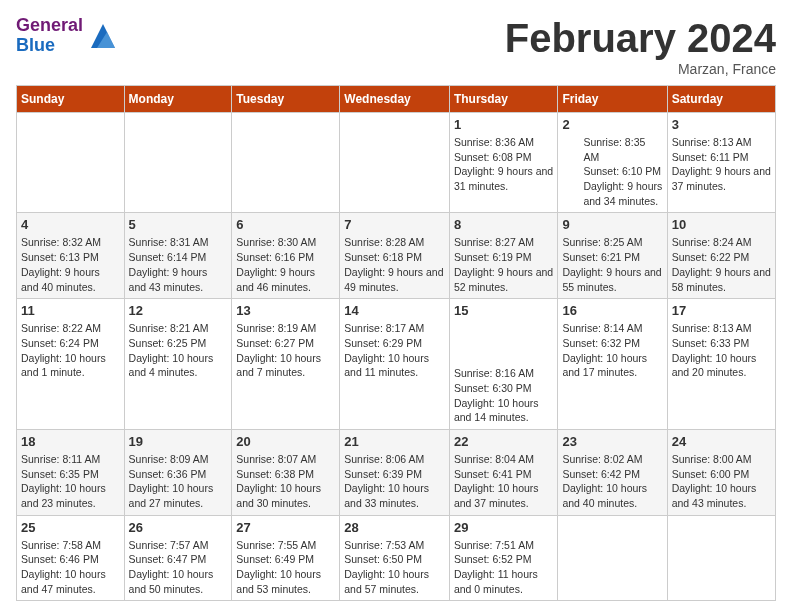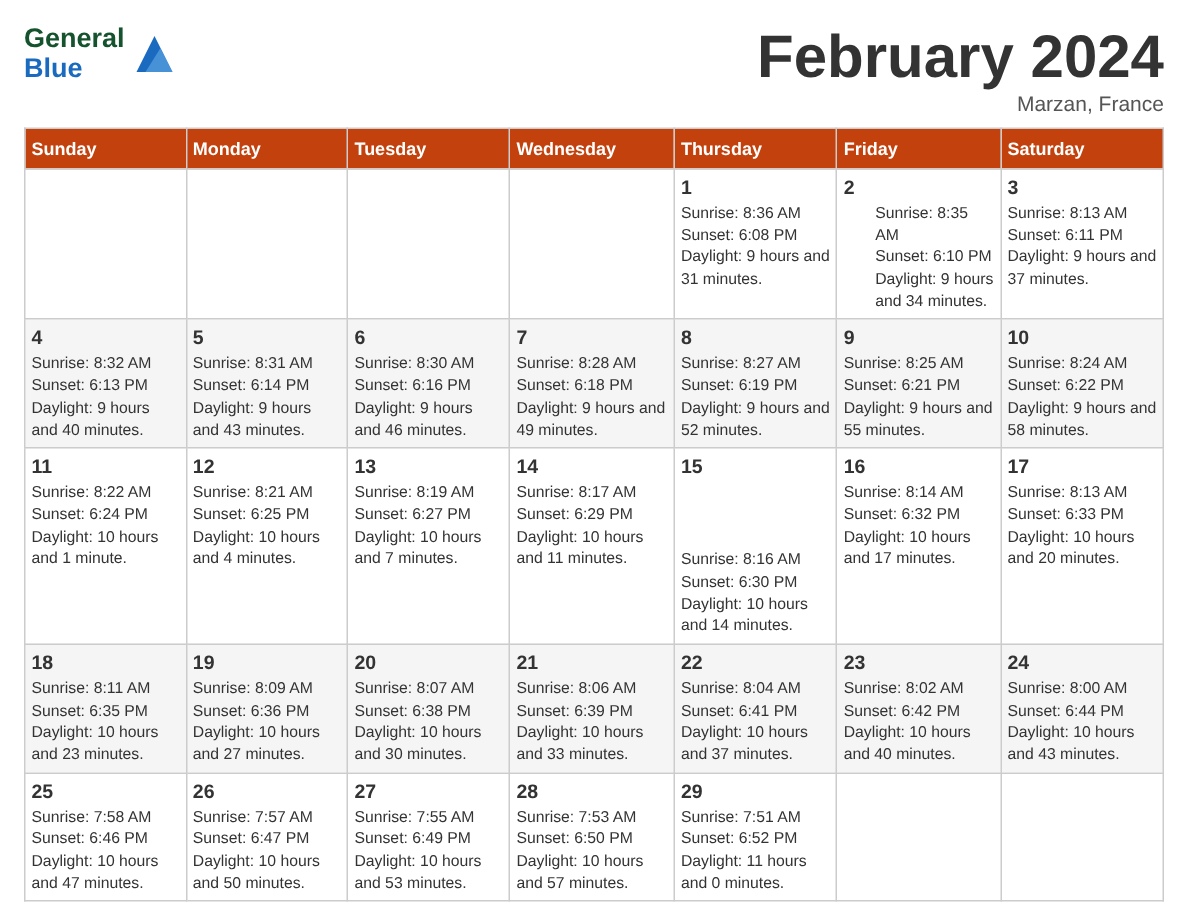--- a/index.html
+++ b/index.html
@@ -21,21 +21,21 @@
       align-items: center;
     }
     .logo-text {
       display: flex;
       flex-direction: column;
       line-height: 1.1;
     }
     .logo-general {
       font-size: 18px;
       font-weight: bold;
-      color: #14532d;
+      color: #701a75;
     }
     .logo-blue {
       font-size: 18px;
       font-weight: bold;
       color: #1a6bbf;
     }
     .logo-icon {
       width: 32px;
       height: 32px;
       margin-left: 4px;
@@ -271,21 +271,21 @@
         </td>
         <td>
           <div class="day-number">23</div>
           <div class="day-info" style="white-space: pre-line;">Sunrise: 8:02 AM
 Sunset: 6:42 PM
 Daylight: 10 hours and 40 minutes.</div>
         </td>
         <td>
           <div class="day-number">24</div>
           <div class="day-info" style="white-space: pre-line;">Sunrise: 8:00 AM
-Sunset: 6:44 PM
+Sunset: 6:00 PM
 Daylight: 10 hours and 43 minutes.</div>
         </td>
       </tr>
       <tr>
         <td>
           <div class="day-number">25</div>
           <div class="day-info" style="white-space: pre-line;">Sunrise: 7:58 AM
 Sunset: 6:46 PM
 Daylight: 10 hours and 47 minutes.</div>
         </td>

